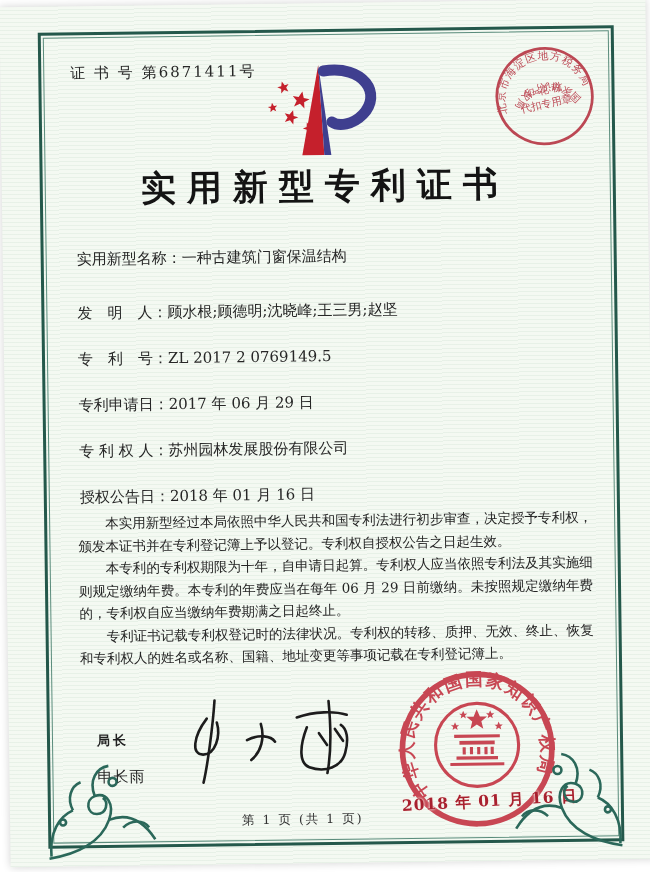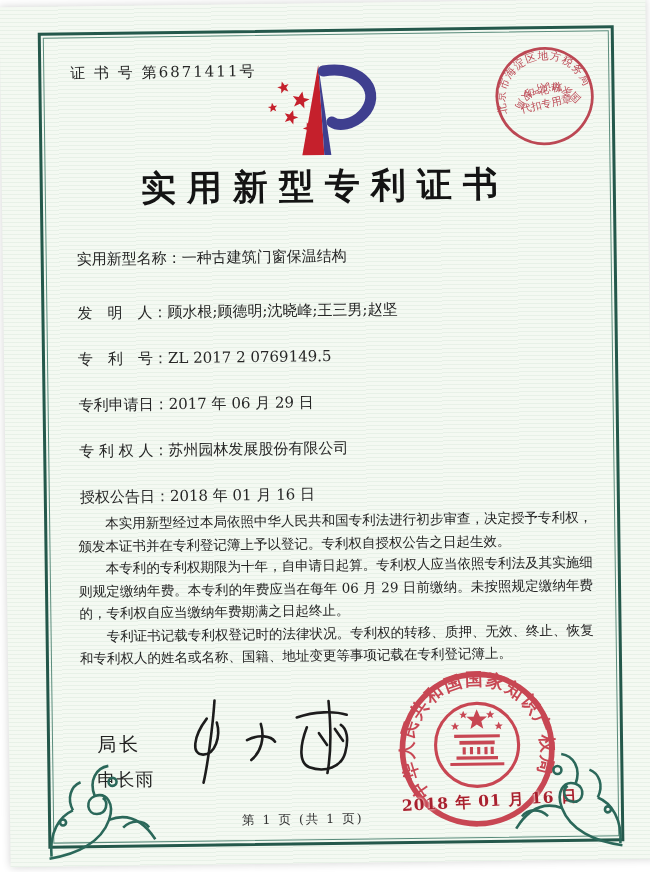--- a/index.html
+++ b/index.html
@@ -20,22 +20,22 @@
   .cert-no{position:absolute;left:70px;top:58px;font-size:15px;letter-spacing:2px;color:#262626;}
   .logo{position:absolute;left:248px;top:58px;width:150px;height:102px;}
   .title{position:absolute;left:0;top:160px;width:100%;text-align:center;
     font-size:35px;font-weight:bold;letter-spacing:11px;color:#141414;}
   .field{position:absolute;left:74px;right:50px;font-size:15px;color:#262626;white-space:nowrap;}
   .field .lbl{display:inline-block;}
   .f0{top:244px}.f1{top:298px}.f2{top:344px}.f3{top:390px}.f4{top:436px}.f5{top:482px}
   .body-text{position:absolute;left:72px;top:506px;width:514px;font-size:13.5px;
     line-height:22.5px;color:#242424;text-align:justify;}
   .body-text p{margin:0;text-indent:2em;}
-  .sig-title{position:absolute;left:88px;top:726px;font-size:19px;letter-spacing:3px;color:#222;}
-  .sig-name{position:absolute;left:88px;top:762px;font-size:18px;letter-spacing:1px;color:#222;}
+  .sig-title{position:absolute;left:88px;top:726px;font-size:13px;letter-spacing:3px;color:#222;font-weight:bold;}
+  .sig-name{position:absolute;left:88px;top:762px;font-size:15px;letter-spacing:1px;color:#222;}
   .signature{position:absolute;left:168px;top:692px;width:200px;height:100px;}
   .tax-stamp{position:absolute;left:492px;top:44px;width:104px;height:104px;transform:rotate(-12deg);opacity:0.88;}
   .big-seal{position:absolute;left:385px;top:665px;width:166px;height:166px;opacity:0.93;}
   .seal-date{position:absolute;left:392px;top:790px;font-size:15.5px;font-weight:bold;color:#a8202e;
     letter-spacing:1px;transform:rotate(-2.5deg);text-shadow:0 0 3px #f7efe8,0 0 2px #f7efe8;white-space:nowrap;}
   .footer{position:absolute;left:232px;top:808px;font-size:12.5px;letter-spacing:2px;color:#333;}
   .flourish{position:absolute;width:118px;height:100px;}
   .flourish.bl{left:33px;top:756px;}
   .flourish.br{left:500px;top:750px;transform:scaleX(-1);}
 </style>

